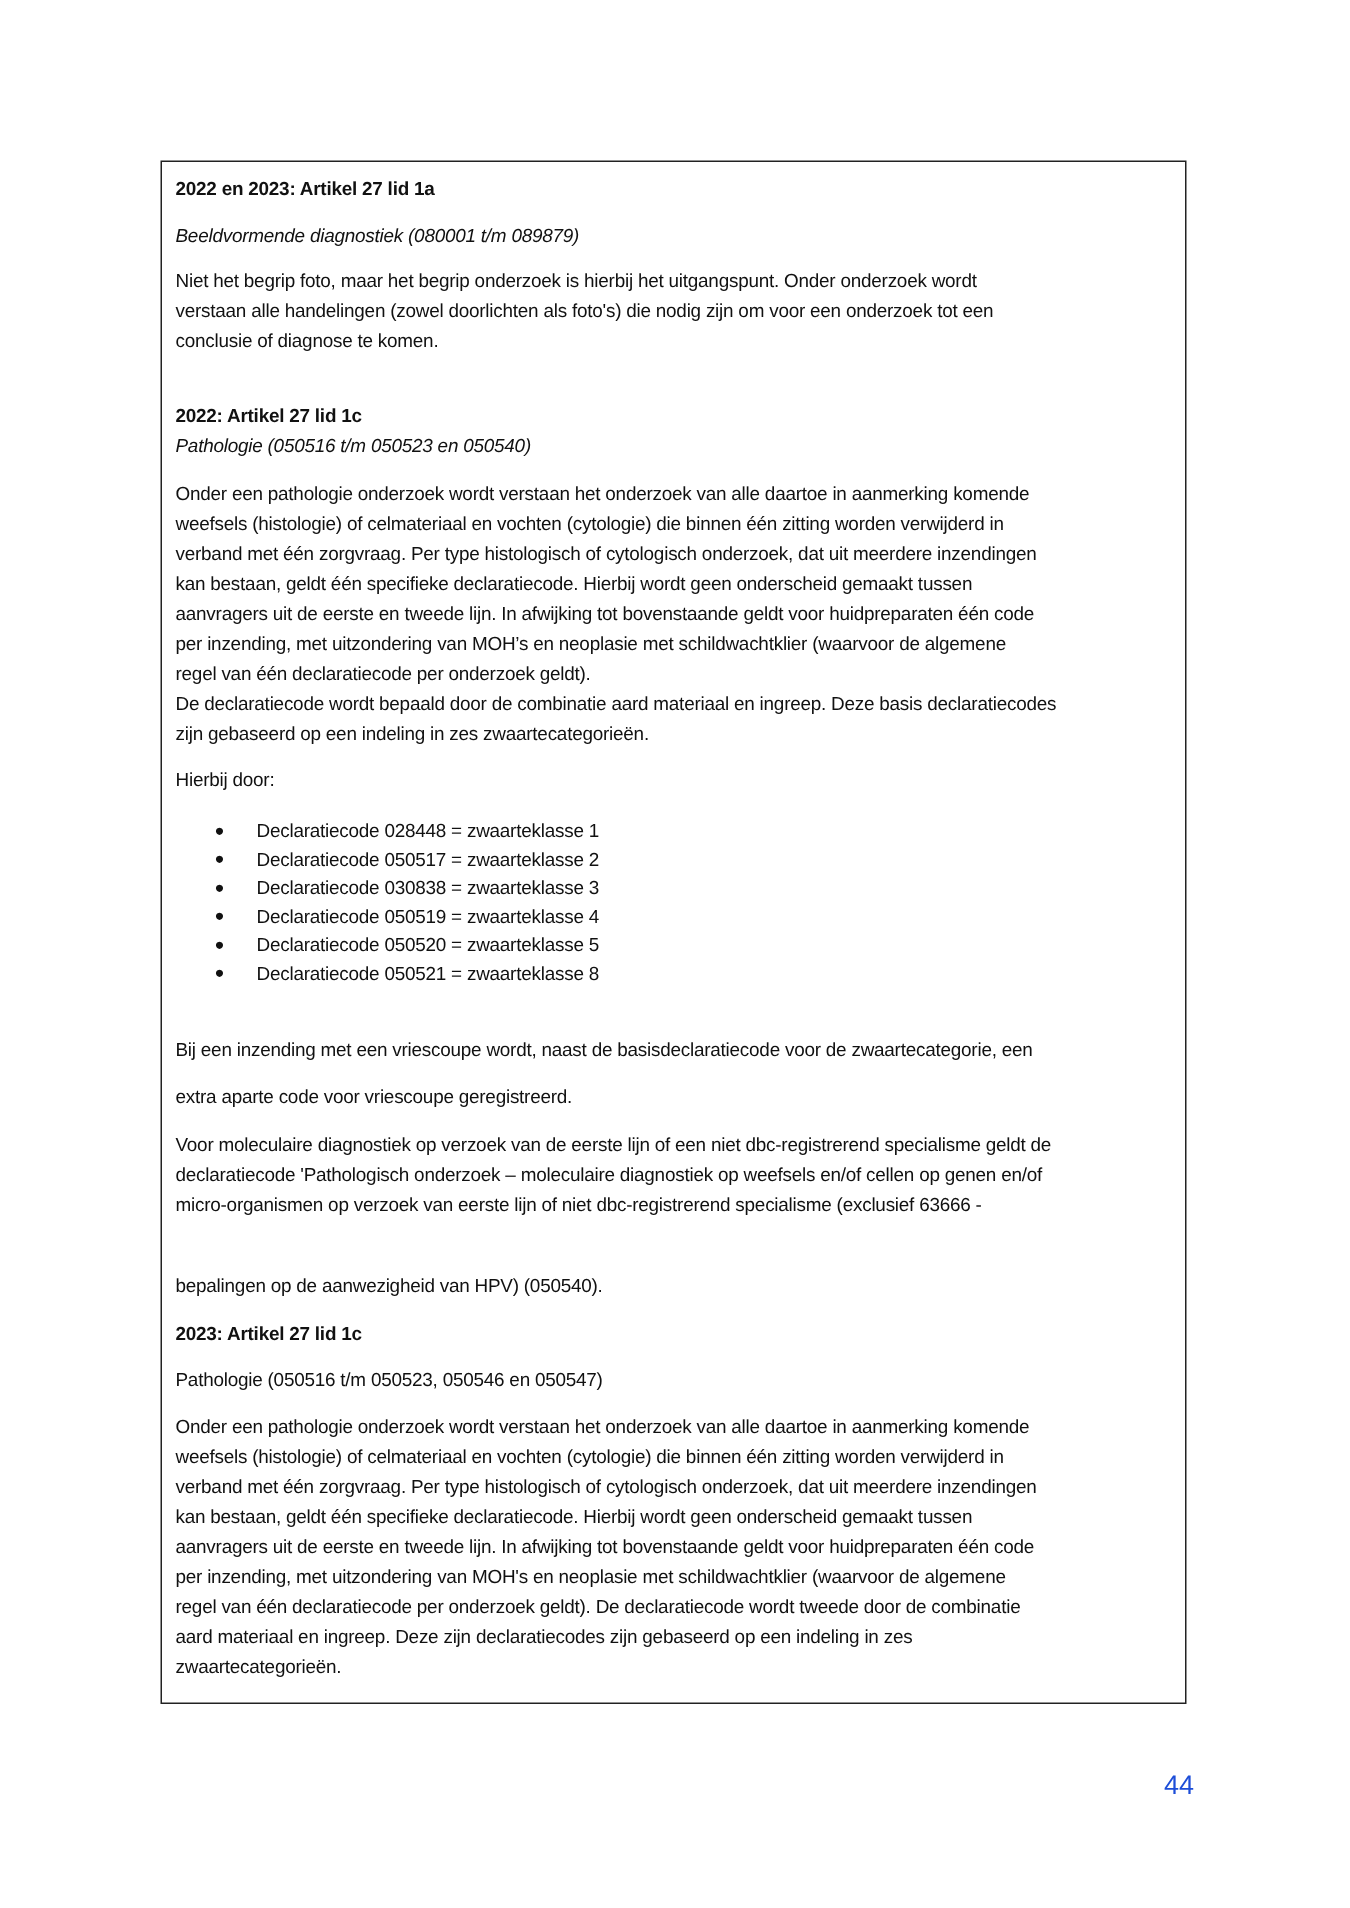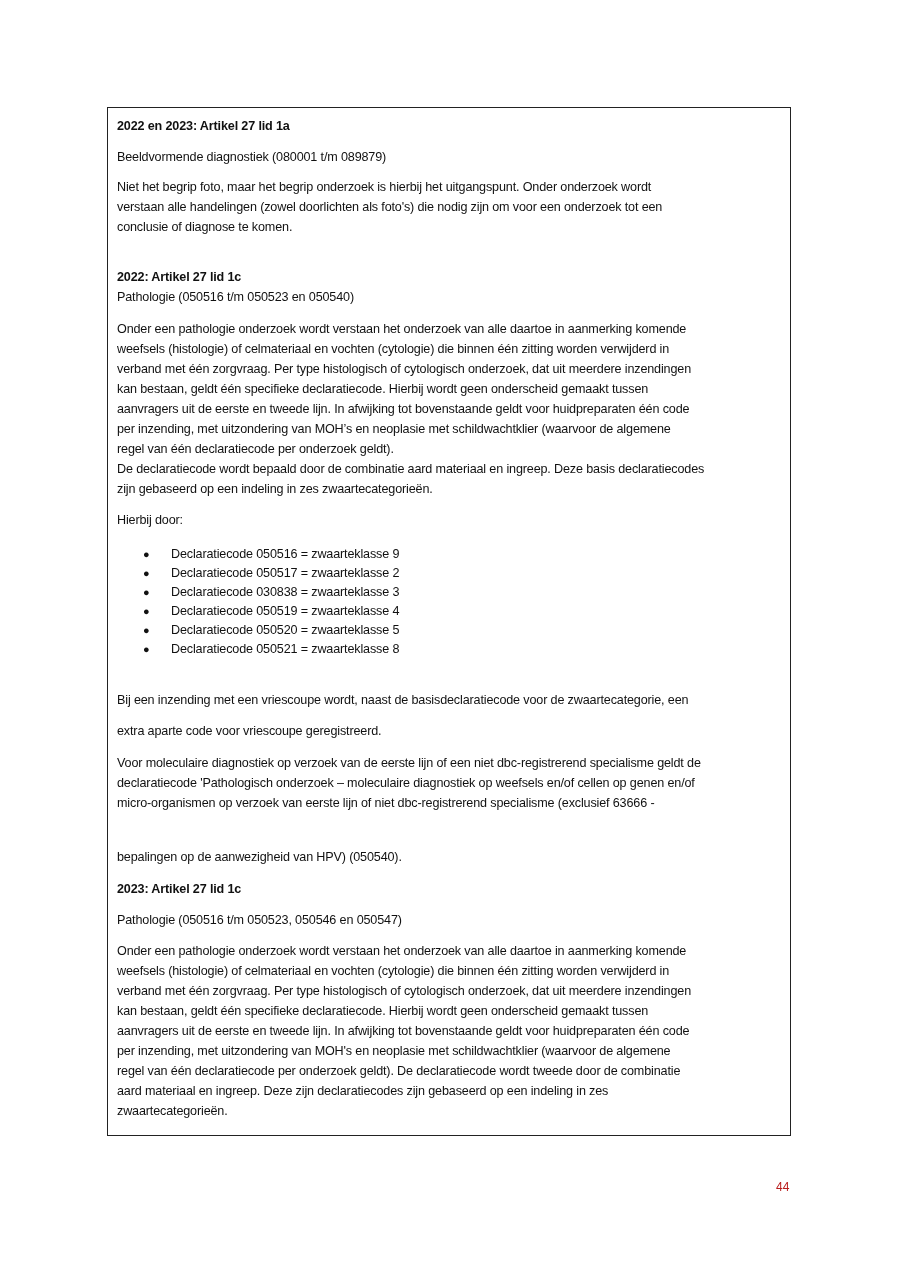--- a/index.html
+++ b/index.html
@@ -4,24 +4,24 @@
 <style>
   html, body { margin: 0; padding: 0; background: #ffffff; }
   body { width: 900px; height: 1272px; position: relative; overflow: hidden;
          font-family: "Liberation Sans", sans-serif; color: #111; }
   .box { position: absolute; left: 107px; top: 107px; width: 684px; height: 1029px;
          border: 1.5px solid #222; box-sizing: border-box; }
   .content { position: absolute; left: 117px; top: 114px; width: 670px;
              font-size: 12.6px; line-height: 20px; letter-spacing: -0.15px; }
   .line { position: absolute; left: 0; white-space: nowrap; }
   .b { font-weight: bold; }
-  .i { }
+  .i { font-style: italic; }
   .bullet { position: absolute; left: 26px; font-size: 11px; }
   .btext { position: absolute; left: 54px; white-space: nowrap; }
-  .pagenum { position: absolute; left: 776px; top: 1180px; font-size: 12px; color: #b91c1c; }
+  .pagenum { position: absolute; left: 776px; top: 1180px; font-size: 18px; color: #1d4ed8; }
 </style>
 </head>
 <body>
 
 <div class="box"></div>
 
 <div class="content">
 
   <div class="line b" style="top:2px">2022 en 2023: Artikel 27 lid 1a</div>
   <div class="line i" style="top:33px">Beeldvormende diagnostiek (080001 t/m 089879)</div>
@@ -38,21 +38,21 @@
   <div class="line" style="top:285px">aanvragers uit de eerste en tweede lijn. In afwijking tot bovenstaande geldt voor huidpreparaten één code</div>
   <div class="line" style="top:305px">per inzending, met uitzondering van MOH’s en neoplasie met schildwachtklier (waarvoor de algemene</div>
   <div class="line" style="top:325px">regel van één declaratiecode per onderzoek geldt).</div>
   <div class="line" style="top:345px">De declaratiecode wordt bepaald door de combinatie aard materiaal en ingreep. Deze basis declaratiecodes</div>
   <div class="line" style="top:365px">zijn gebaseerd op een indeling in zes zwaartecategorieën.</div>
 
   <div class="line" style="top:396px">Hierbij door:</div>
 
   <div>
     <span class="bullet" style="top:430px">●</span>
-    <span class="btext" style="top:430px">Declaratiecode 050516 = zwaarteklasse 9</span>
+    <span class="btext" style="top:430px">Declaratiecode 028448 = zwaarteklasse 1</span>
     <span class="bullet" style="top:449px">●</span>
     <span class="btext" style="top:449px">Declaratiecode 050517 = zwaarteklasse 2</span>
     <span class="bullet" style="top:468px">●</span>
     <span class="btext" style="top:468px">Declaratiecode 030838 = zwaarteklasse 3</span>
     <span class="bullet" style="top:487px">●</span>
     <span class="btext" style="top:487px">Declaratiecode 050519 = zwaarteklasse 4</span>
     <span class="bullet" style="top:506px">●</span>
     <span class="btext" style="top:506px">Declaratiecode 050520 = zwaarteklasse 5</span>
     <span class="bullet" style="top:525px">●</span>
     <span class="btext" style="top:525px">Declaratiecode 050521 = zwaarteklasse 8</span>

